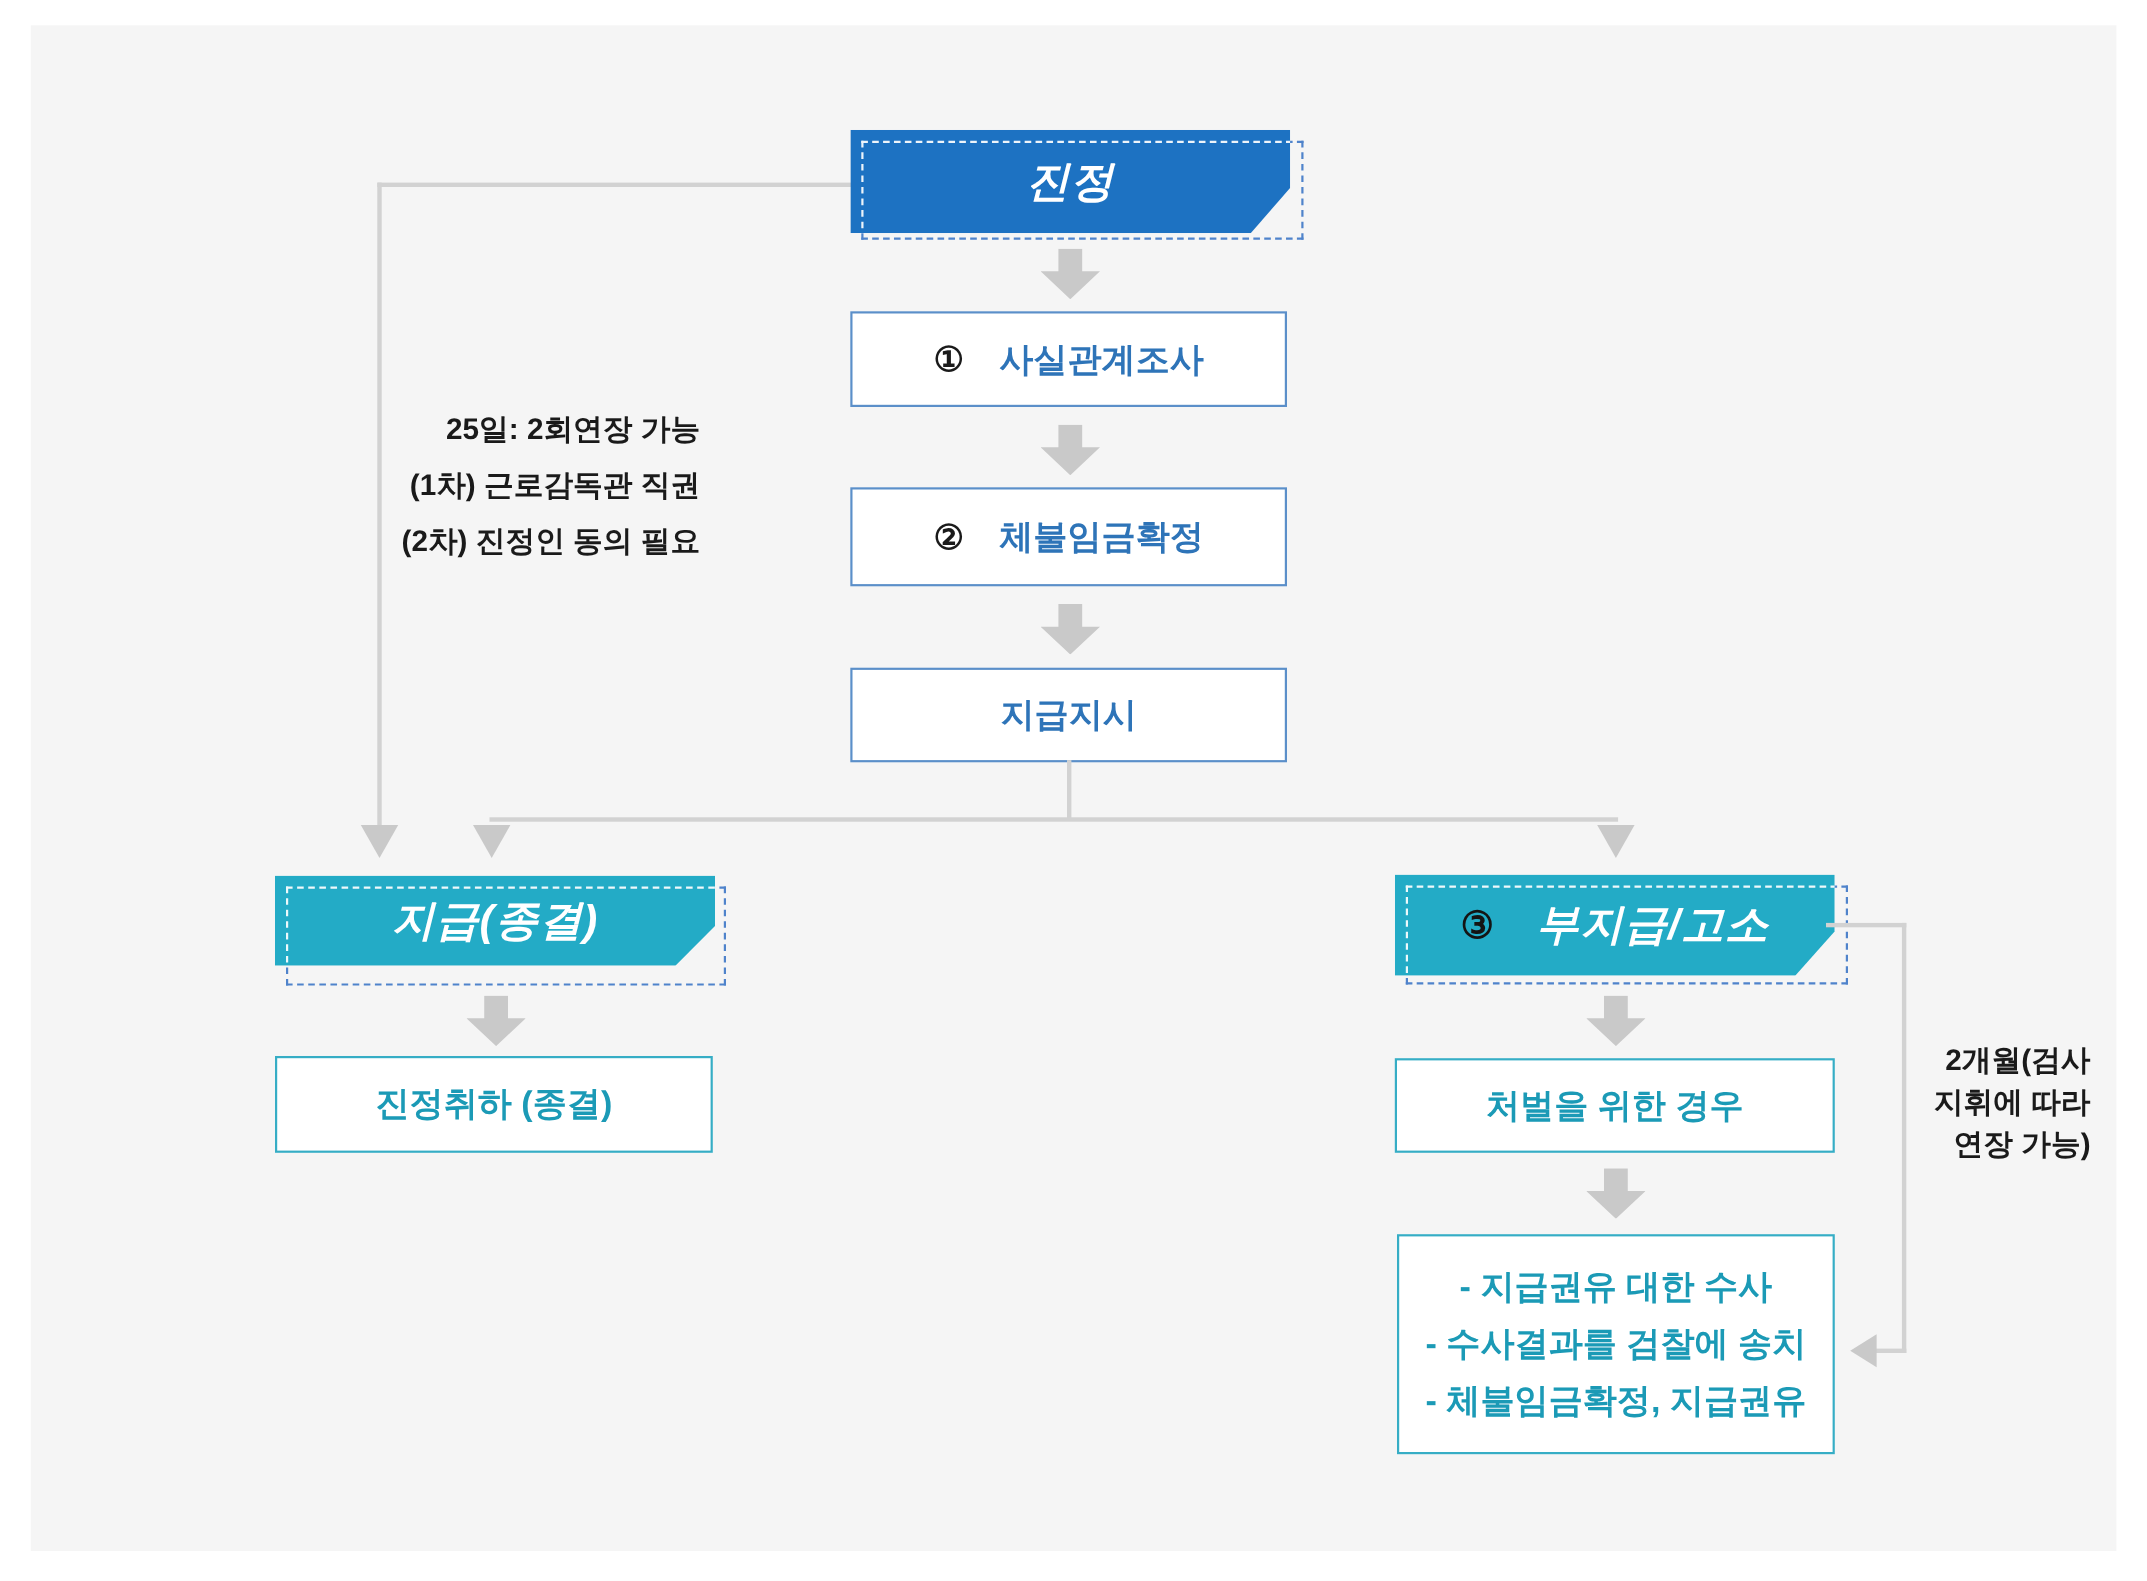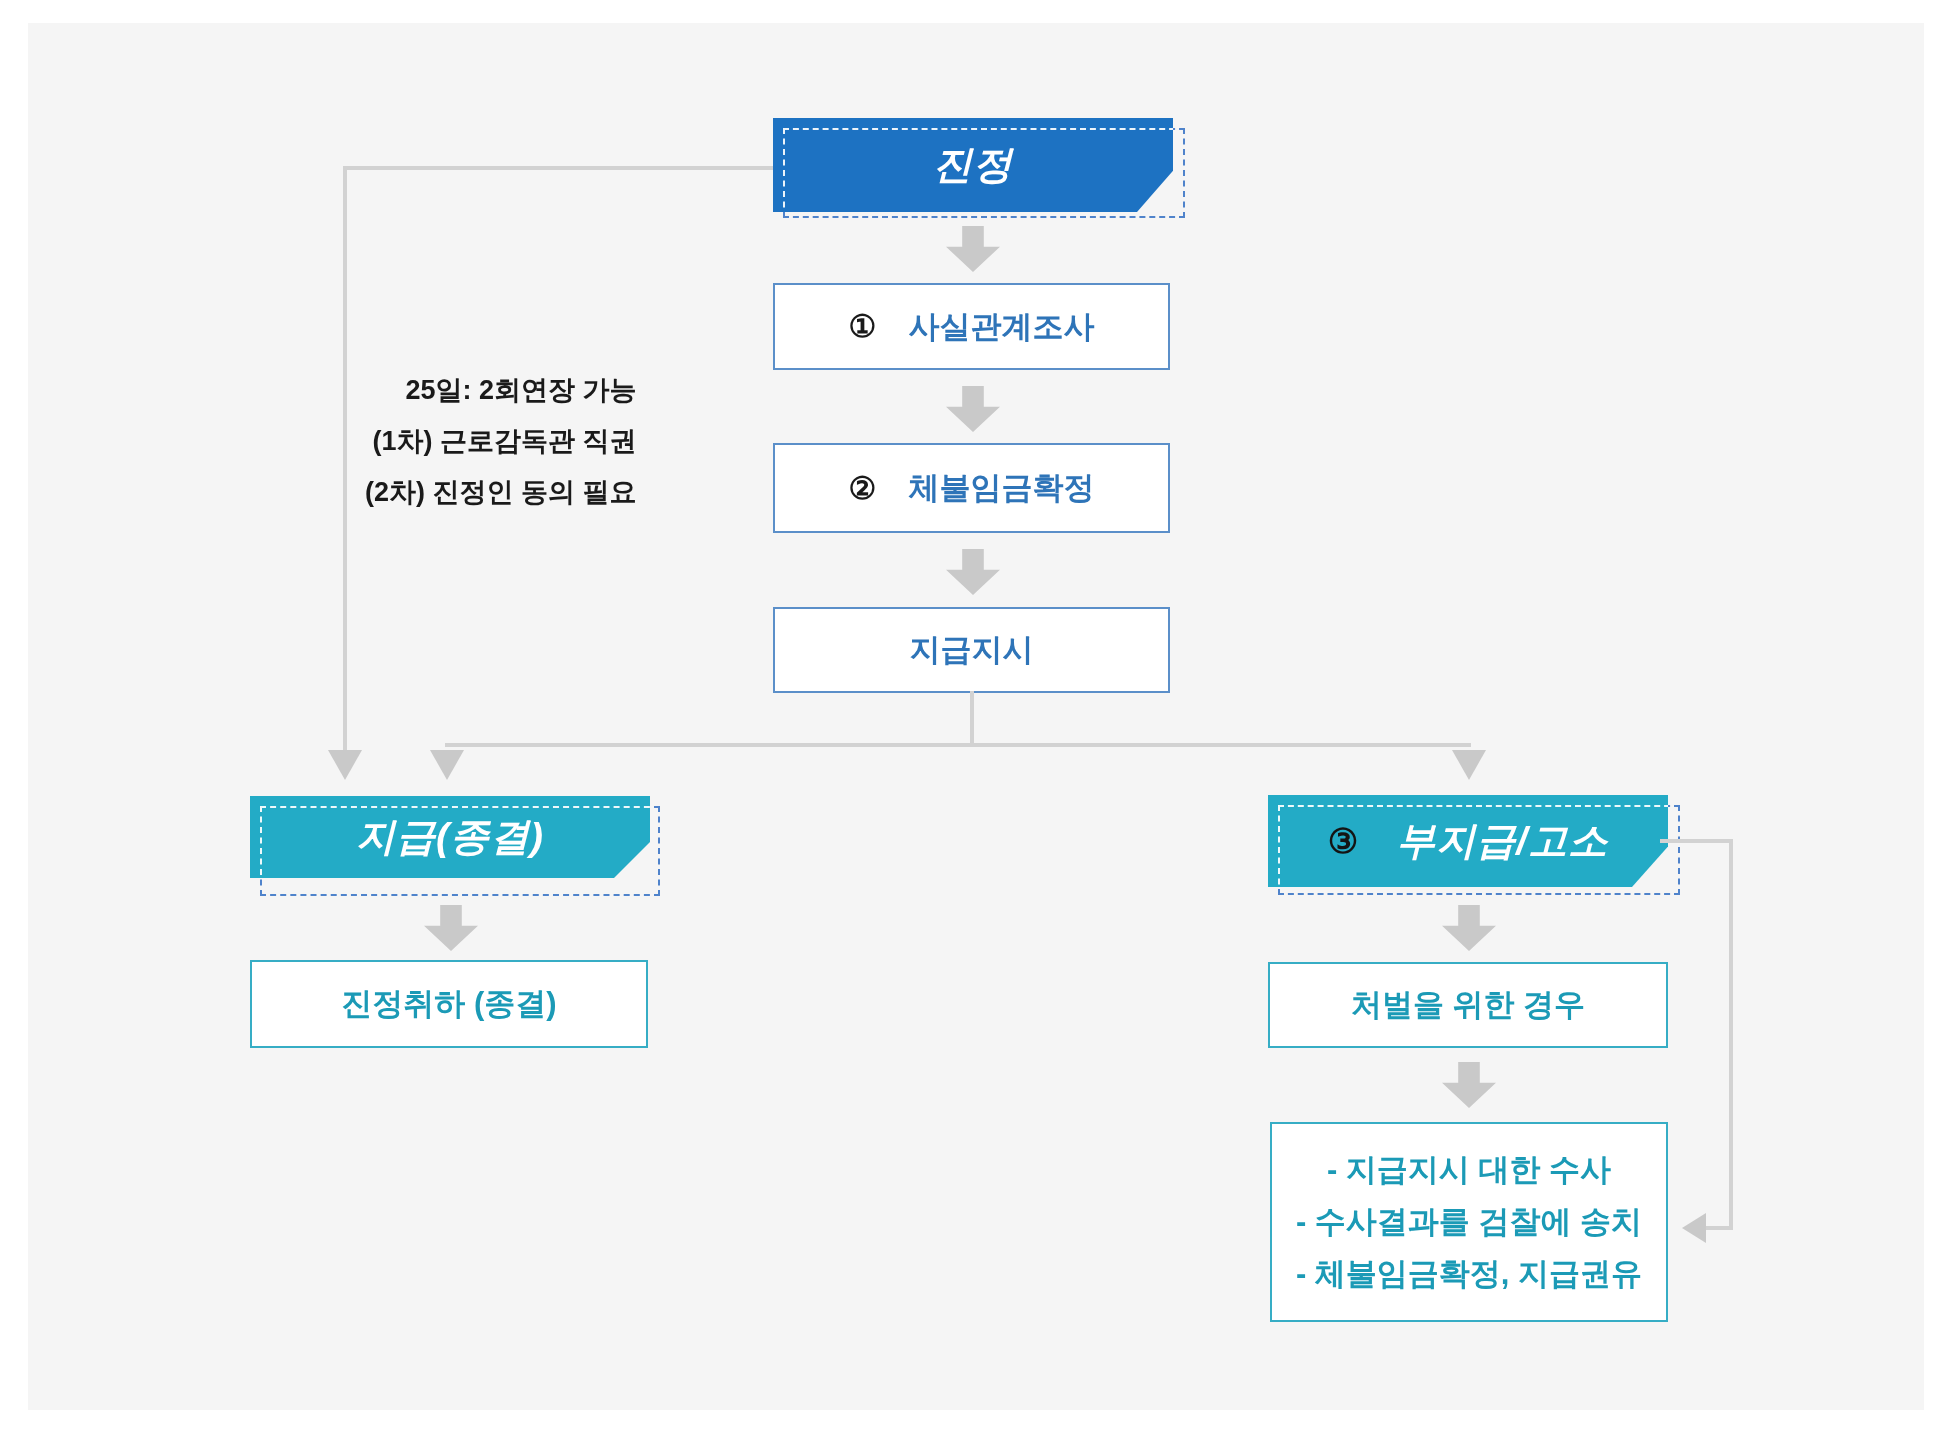--- a/index.html
+++ b/index.html
@@ -138,23 +138,28 @@
 
   <div class="barrow" style="left:1442px; top:905px;"></div>
 
   <div class="wbox teal-box" style="left:1268px; top:962px; width:400px; height:86px;">
     <span>처벌을 위한 경우</span>
   </div>
 
   <div class="barrow" style="left:1442px; top:1062px;"></div>
 
   <div class="wbox teal-box list-box" style="left:1270px; top:1122px; width:398px; height:200px;">
-    <div>- 지급지시 대한 수사</div>
+    <div>- 지급권유 대한 수사</div>
     <div>- 수사결과를 검찰에 송치</div>
     <div>- 체불임금확정, 지급권유</div>
   </div>
 
   <div class="line" style="left:1660px; top:839px; width:73px; height:4px;"></div>
   <div class="line" style="left:1729px; top:839px; width:4px; height:391px;"></div>
   <div class="line" style="left:1704px; top:1226px; width:29px; height:4px;"></div>
   <div class="tri-left" style="left:1682px; top:1213px;"></div>
 
+  <div class="note note-right" style="left:1758px; top:945px;">
+    <div>2개월(검사</div>
+    <div>지휘에 따라</div>
+    <div>연장 가능)</div>
+  </div>
 </div>
 
 </body></html>

